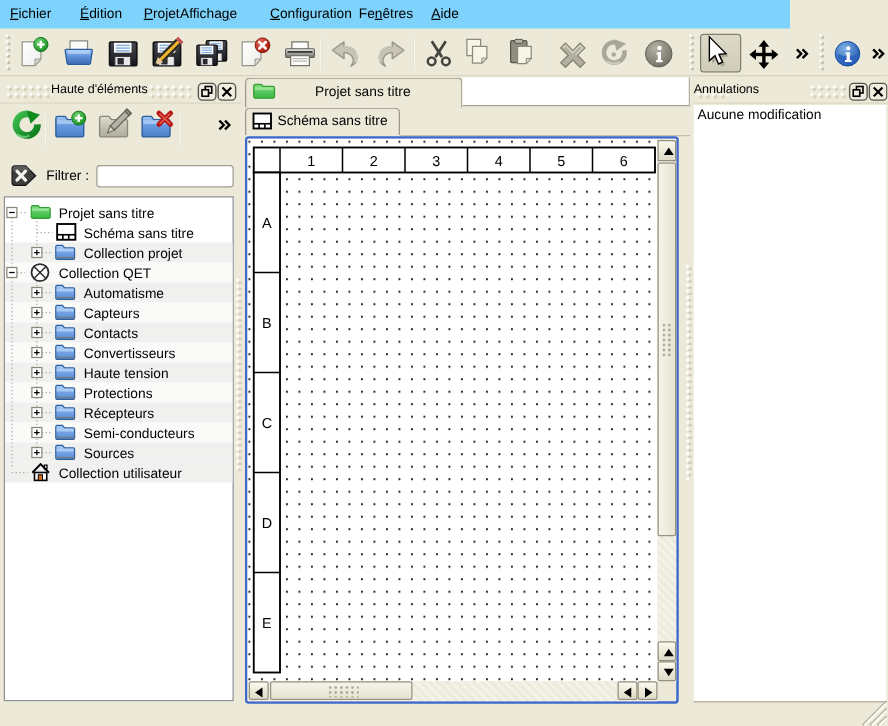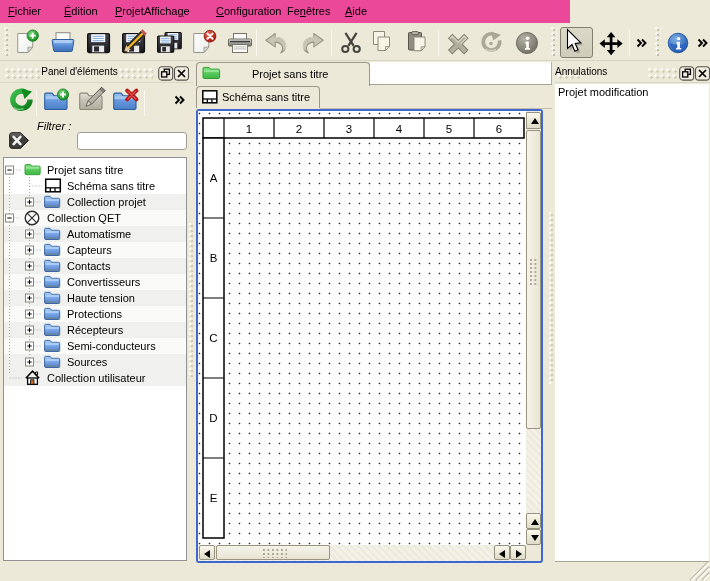--- a/index.html
+++ b/index.html
@@ -1,19 +1,19 @@
 <!DOCTYPE html>
 <html><head>
 <meta charset="utf-8">
 <style>
 * { margin:0; padding:0; box-sizing:border-box; }
 html,body { width:710px; height:581px; overflow:hidden; }
 body { font-family:"Liberation Sans", sans-serif; background:#ece9d8; position:relative; color:#000; }
 
-#menubar { position:absolute; left:0; top:0; width:570px; height:23px; background:#ec4899;text-align:right; }
+#menubar { position:absolute; left:0; top:0; width:632px; height:23px; background:#7dd3fc;text-align:right; }
 #menubar span { position:absolute; top:0; height:23px; line-height:23px; font-size:11px; }
 
 #toolbar { position:absolute; left:0; top:23px; width:710px; height:38px; background:#ece9d8; border-bottom:1px solid #d8d4c2; }
 .tbsep { position:absolute; top:7px; width:1px; height:26px; background:#c2beac; border-right:1px solid #f8f6ee; }
 .handle { position:absolute; top:4px; width:6px; height:30px;
   background-image: radial-gradient(circle at 1.5px 1.5px, #fdfcf8 0 1px, rgba(0,0,0,0) 1.4px),
                     radial-gradient(circle at 3px 3px, #c2beaa 0 1.05px, rgba(0,0,0,0) 1.45px);
   background-size:5px 5px; }
 
 .docktitle { position:absolute; height:19px; background:#ece9d8; border-bottom:1px solid #dbd7c6; font-size:10px; }
@@ -248,21 +248,21 @@
   <div class="tbsep" style="left:438px"></div>
   <div class="handle" style="left:551px"></div>
   <div id="cursorbtn" style="position:absolute; left:560px; top:4px; width:33px; height:31px; background:linear-gradient(180deg,#dcd9c8,#cfccba); border:1px solid #827f6f; border-radius:3px;"></div>
   <div class="tbsep" style="left:629px"></div>
   <div class="handle" style="left:655px"></div>
 </div>
 
 <div class="docktitle" style="left:0; top:64px; width:193px;">
   <div class="dottex" style="left:5px; width:37px;"></div>
   <div class="dottex" style="left:119px; width:34px;"></div>
-  <div style="position:absolute; left:0; width:159px; text-align:center; top:2px;">Panel d'éléments</div>
+  <div style="position:absolute; left:0; width:159px; text-align:center; top:2px;">Haute d'éléments</div>
   <svg width="34" height="15" viewBox="0 0 34 15" style="left:158px; top:1.5px;">
     <rect x="0.7" y="0.7" width="14" height="13.4" rx="3.2" fill="#f0ede0" stroke="#55554d" stroke-width="1.1"></rect>
     <rect x="16.5" y="0.7" width="14" height="13.4" rx="3.2" fill="#f0ede0" stroke="#55554d" stroke-width="1.1"></rect>
     <rect x="6.2" y="3.2" width="5.2" height="5.2" fill="none" stroke="#000" stroke-width="1.3"></rect>
     <rect x="3.6" y="5.8" width="5.2" height="5.2" fill="#f0ede0" stroke="#000" stroke-width="1.3"></rect>
     <path d="M20 4 L27 11 M27 4 L20 11" stroke="#000" stroke-width="1.7"></path>
   </svg>
 </div>
 <div id="lefttb">
 <svg width="195" height="70" viewBox="0 0 195 70" style="left:0; top:85px;">
@@ -327,21 +327,21 @@
   <path d="M4.6 4.6 L11.4 11.8 M11.4 4.6 L4.6 11.8" stroke="#f2f2f0" stroke-width="2.6" stroke-linecap="round" transform="translate(0,0.3)"></path>
 </svg>
 </div>
 <div class="tbsep" style="left:36px; top:90px; height:26px;"></div>
 <div class="tbsep" style="left:144px; top:90px; height:26px;"></div>
 <svg width="14" height="14" viewBox="0 0 14 14" style="left:174px; top:94px;">
     <g stroke="#000" stroke-width="1.9" fill="none">
       <path d="M1.5 2.5 L5 6 L1.5 9.5 M6 2.5 L9.5 6 L6 9.5"></path>
     </g>
   </svg>
-<div style="position:absolute; left:37px; top:120px; font-size:11px;font-style:italic;">Filtrer :</div>
+<div style="position:absolute; left:37px; top:135px; font-size:11px;">Filtrer :</div>
 <div id="filterinput"></div>
 <div id="tree">
 <svg width="182" height="402" viewBox="0 0 182 402" style="left:0; top:0; font-family:'Liberation Sans',sans-serif;">
   <defs>
     <linearGradient id="tfold" x1="0" y1="0" x2="0" y2="1">
       <stop offset="0" stop-color="#aed2f8"></stop>
           <stop offset="0.45" stop-color="#78a6e8"></stop>
           <stop offset="1" stop-color="#5488ce"></stop>
     </linearGradient>
     <linearGradient id="tproj" x1="0" y1="0" x2="0" y2="1">
@@ -531,21 +531,21 @@
   <div style="position:absolute; left:0; width:126px; top:2px;">Annulations</div>
   <svg width="34" height="15" viewBox="0 0 34 15" style="left:124px; top:1.5px;">
     <rect x="0.7" y="0.7" width="14" height="13.4" rx="3.2" fill="#f0ede0" stroke="#55554d" stroke-width="1.1"></rect>
     <rect x="16.5" y="0.7" width="14" height="13.4" rx="3.2" fill="#f0ede0" stroke="#55554d" stroke-width="1.1"></rect>
     <rect x="6.2" y="3.2" width="5.2" height="5.2" fill="none" stroke="#000" stroke-width="1.3"></rect>
     <rect x="3.6" y="5.8" width="5.2" height="5.2" fill="#f0ede0" stroke="#000" stroke-width="1.3"></rect>
     <path d="M20 4 L27 11 M27 4 L20 11" stroke="#000" stroke-width="1.7"></path>
   </svg>
 </div>
 <div id="undoview">
-    <div style="position:absolute; left:3px; top:2px; font-size:11px;">Projet modification</div>
+    <div style="position:absolute; left:3px; top:2px; font-size:11px;">Aucune modification</div>
   </div>
 <svg width="30" height="30" viewBox="0 0 30 30" style="left:680px; top:551px;">
   <g stroke-width="1.6">
     <path d="M10 29.2 L29.2 10" stroke="#b9b5a4"></path>
       <path d="M11.6 29.2 L29.2 11.6" stroke="#fdfcf6"></path>
     <path d="M16 29.2 L29.2 16" stroke="#b9b5a4"></path>
       <path d="M17.6 29.2 L29.2 17.6" stroke="#fdfcf6"></path>
     <path d="M22 29.2 L29.2 22" stroke="#b9b5a4"></path>
       <path d="M23.6 29.2 L29.2 23.6" stroke="#fdfcf6"></path>
   </g>

